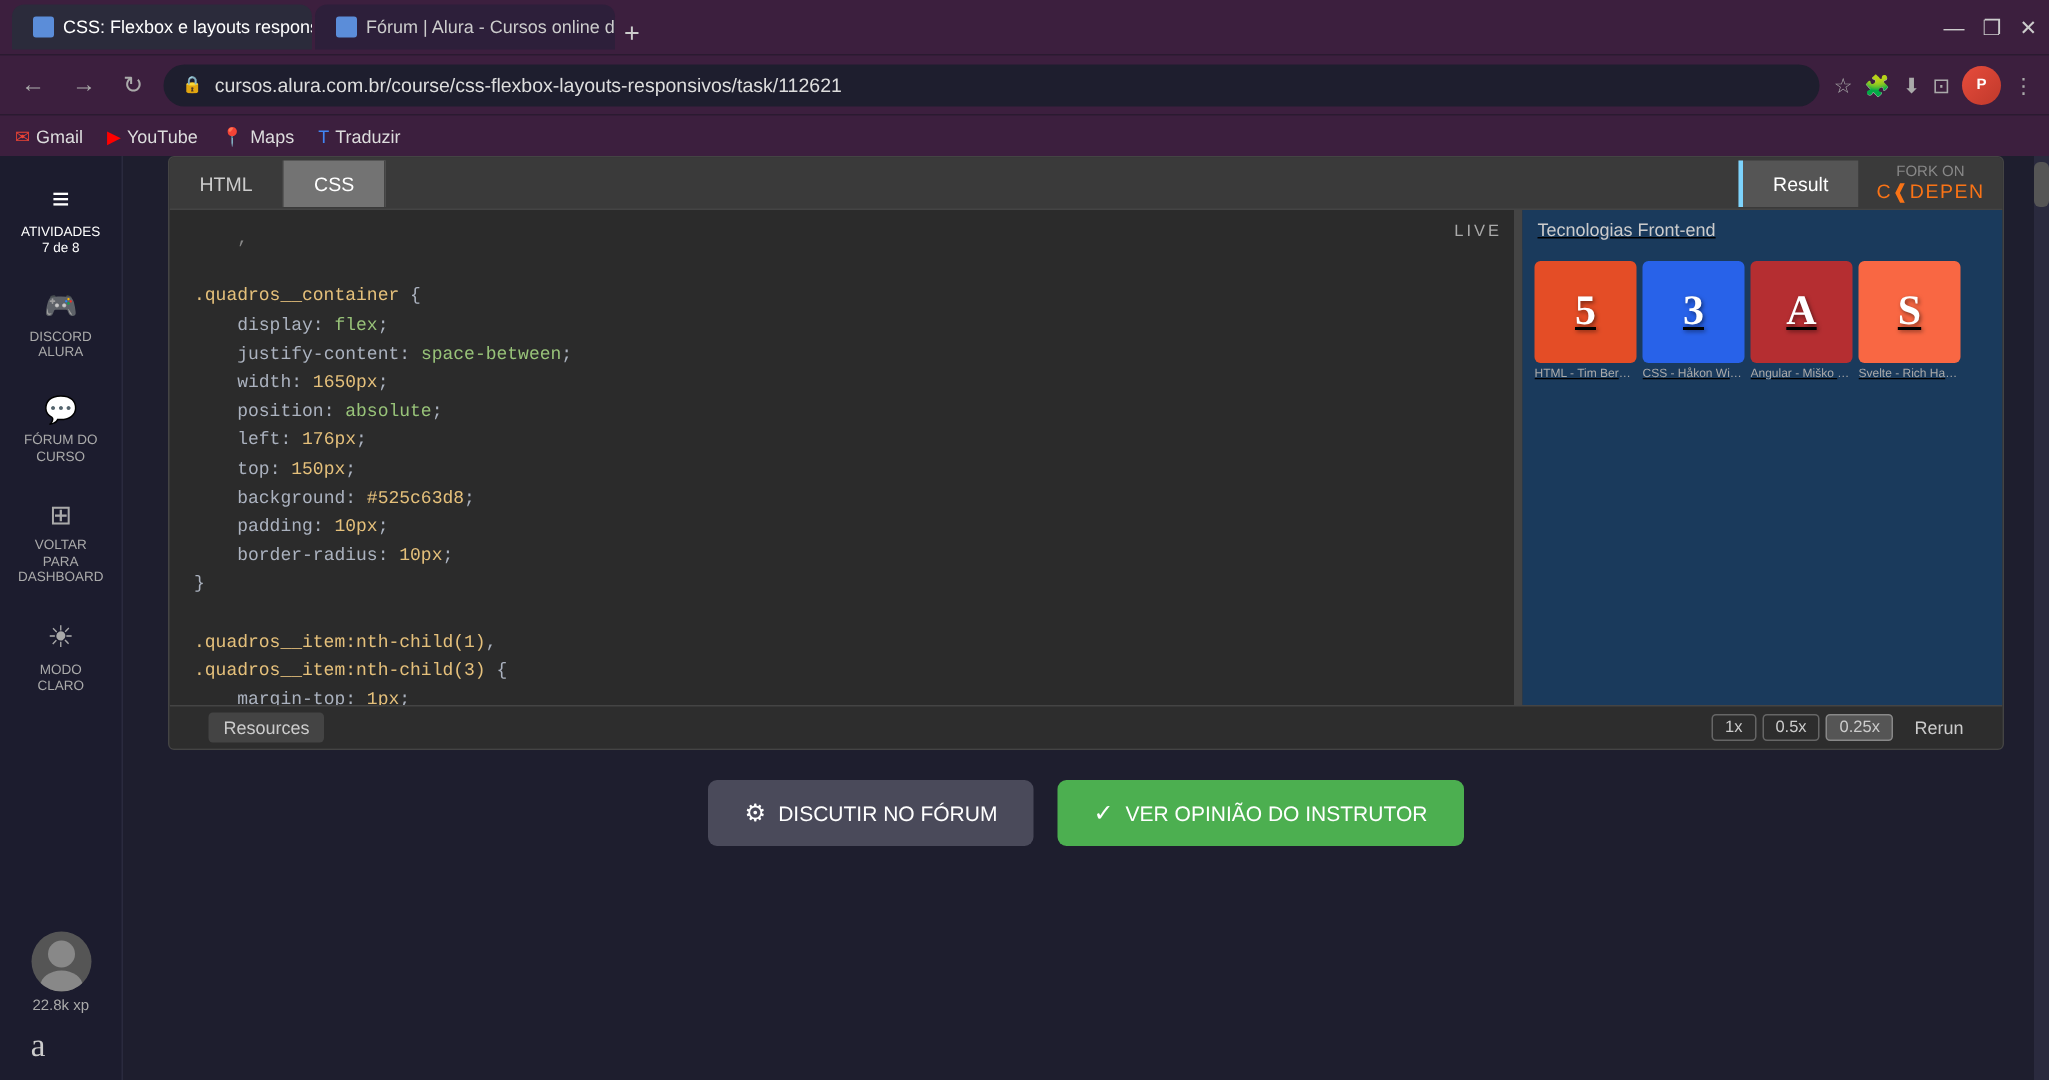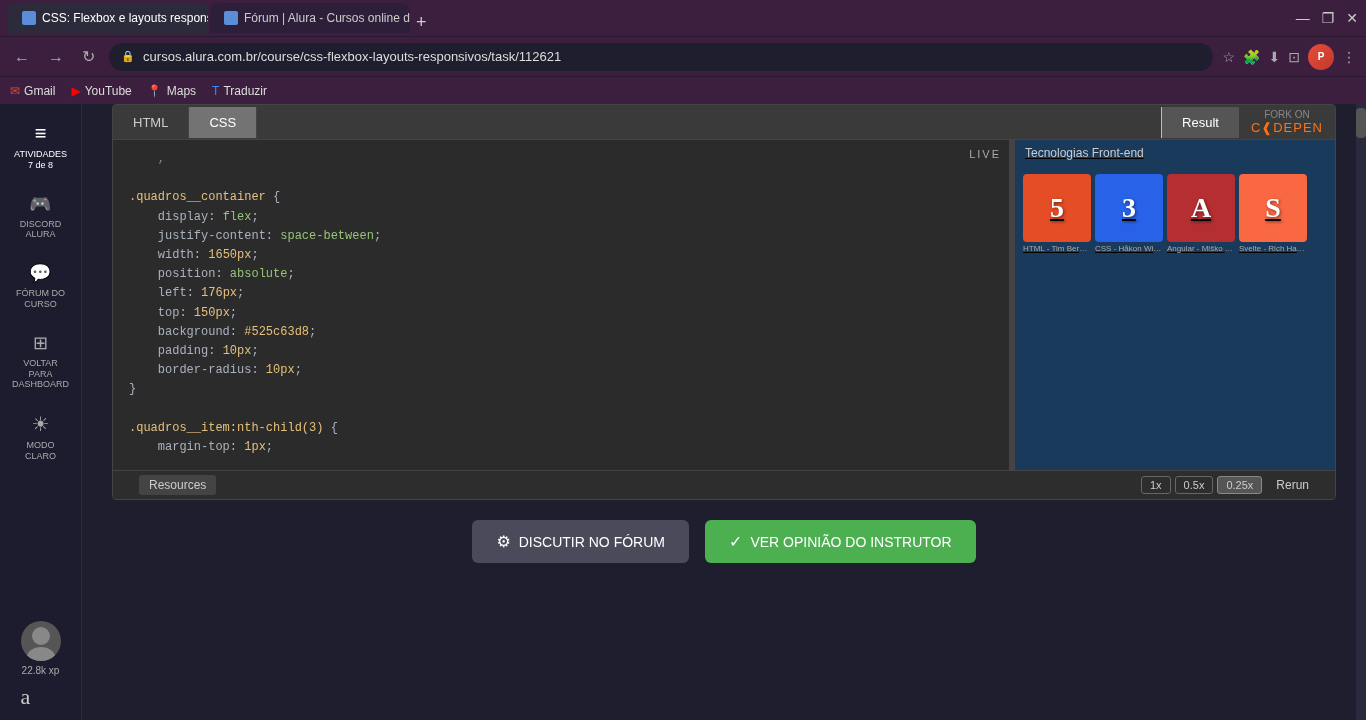--- a/index.html
+++ b/index.html
@@ -254,21 +254,21 @@
       text-align: right;
     }
     .codepen-result-tab {
       margin-left: auto;
       padding: 8px 20px;
       font-size: 13px;
       color: #ccc;
       cursor: pointer;
       background: #4a4a4a;
       border: none;
-      border-left: 1px solid #7dd3fc;
+      border-left: 3px solid #7dd3fc;
     }
     .codepen-result-tab.active {
       background: #555;
       color: #fff;
     }
     .fork-on {
       display: flex;
       flex-direction: column;
       align-items: center;
       padding: 4px 12px;
@@ -599,20 +599,21 @@
             <div class="code-line">    <span style="color:#abb2bf">justify-content</span><span style="color:#abb2bf">:</span> <span style="color:#98c379">space-between</span><span style="color:#abb2bf">;</span></div>
             <div class="code-line">    <span style="color:#abb2bf">width</span><span style="color:#abb2bf">:</span> <span style="color:#e5c07b">1650px</span><span style="color:#abb2bf">;</span></div>
             <div class="code-line">    <span style="color:#abb2bf">position</span><span style="color:#abb2bf">:</span> <span style="color:#98c379">absolute</span><span style="color:#abb2bf">;</span></div>
             <div class="code-line">    <span style="color:#abb2bf">left</span><span style="color:#abb2bf">:</span> <span style="color:#e5c07b">176px</span><span style="color:#abb2bf">;</span></div>
             <div class="code-line">    <span style="color:#abb2bf">top</span><span style="color:#abb2bf">:</span> <span style="color:#e5c07b">150px</span><span style="color:#abb2bf">;</span></div>
             <div class="code-line">    <span style="color:#abb2bf">background</span><span style="color:#abb2bf">:</span> <span style="color:#e5c07b">#525c63d8</span><span style="color:#abb2bf">;</span></div>
             <div class="code-line">    <span style="color:#abb2bf">padding</span><span style="color:#abb2bf">:</span> <span style="color:#e5c07b">10px</span><span style="color:#abb2bf">;</span></div>
             <div class="code-line">    <span style="color:#abb2bf">border-radius</span><span style="color:#abb2bf">:</span> <span style="color:#e5c07b">10px</span><span style="color:#abb2bf">;</span></div>
             <div class="code-line"><span style="color:#abb2bf">}</span></div>
             <div class="code-line">&nbsp;</div>
+            <div class="code-line"><span style="color:#e5c07b">.quadros__item:nth-child(1)</span><span style="color:#abb2bf">,</span></div>
             <div class="code-line"><span style="color:#e5c07b">.quadros__item:nth-child(3)</span> <span style="color:#abb2bf">{</span></div>
             <div class="code-line">    <span style="color:#abb2bf">margin-top</span><span style="color:#abb2bf">:</span> <span style="color:#e5c07b">1px</span><span style="color:#abb2bf">;</span></div>
 
           </div>
         </div>
 
         <div class="panel-divider"></div>
 
         <div class="preview-panel">
           <div class="preview-header">Tecnologias Front-end</div>

